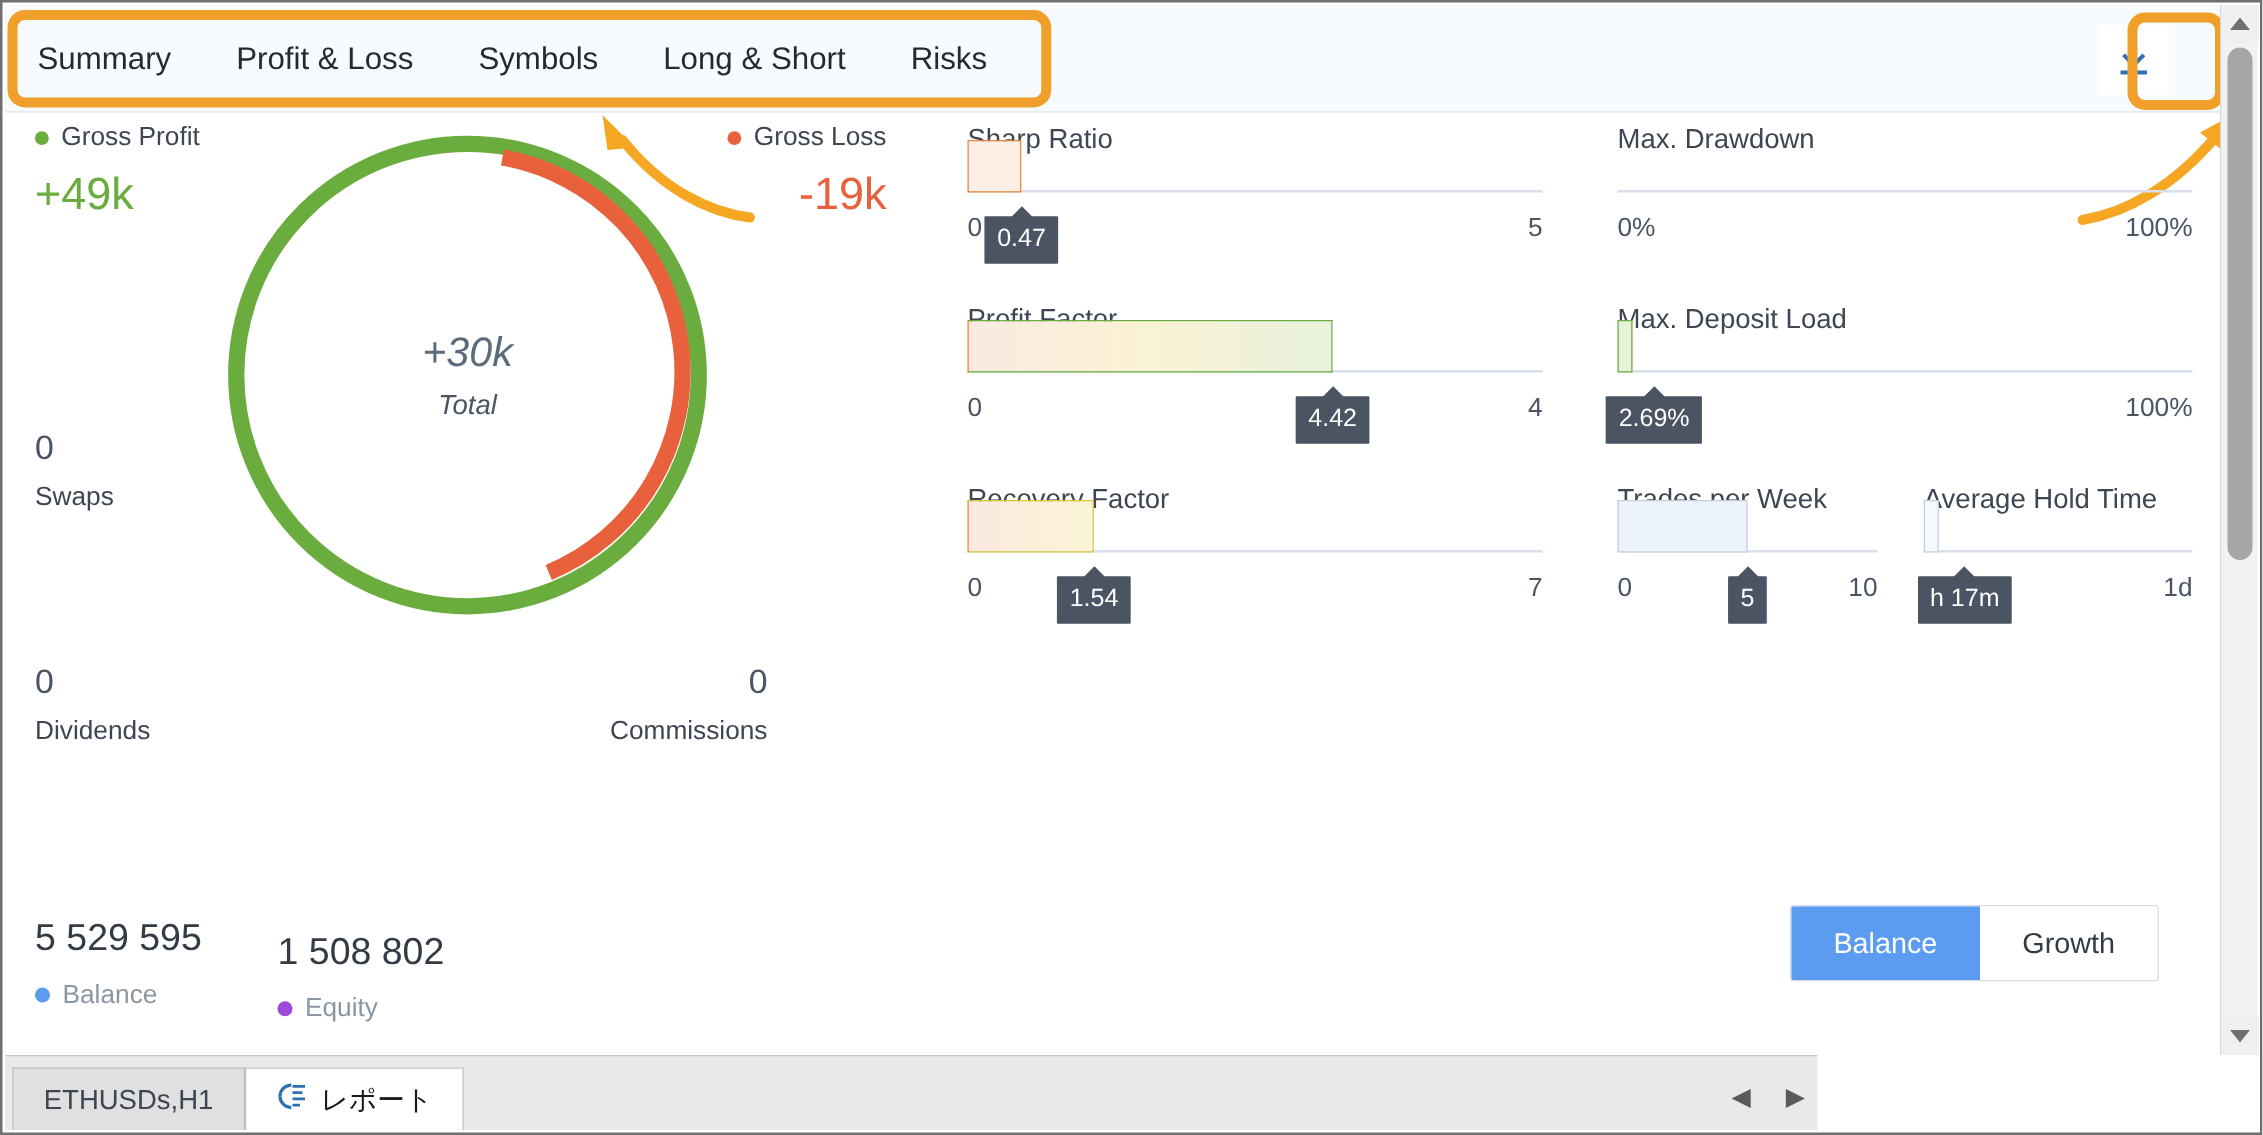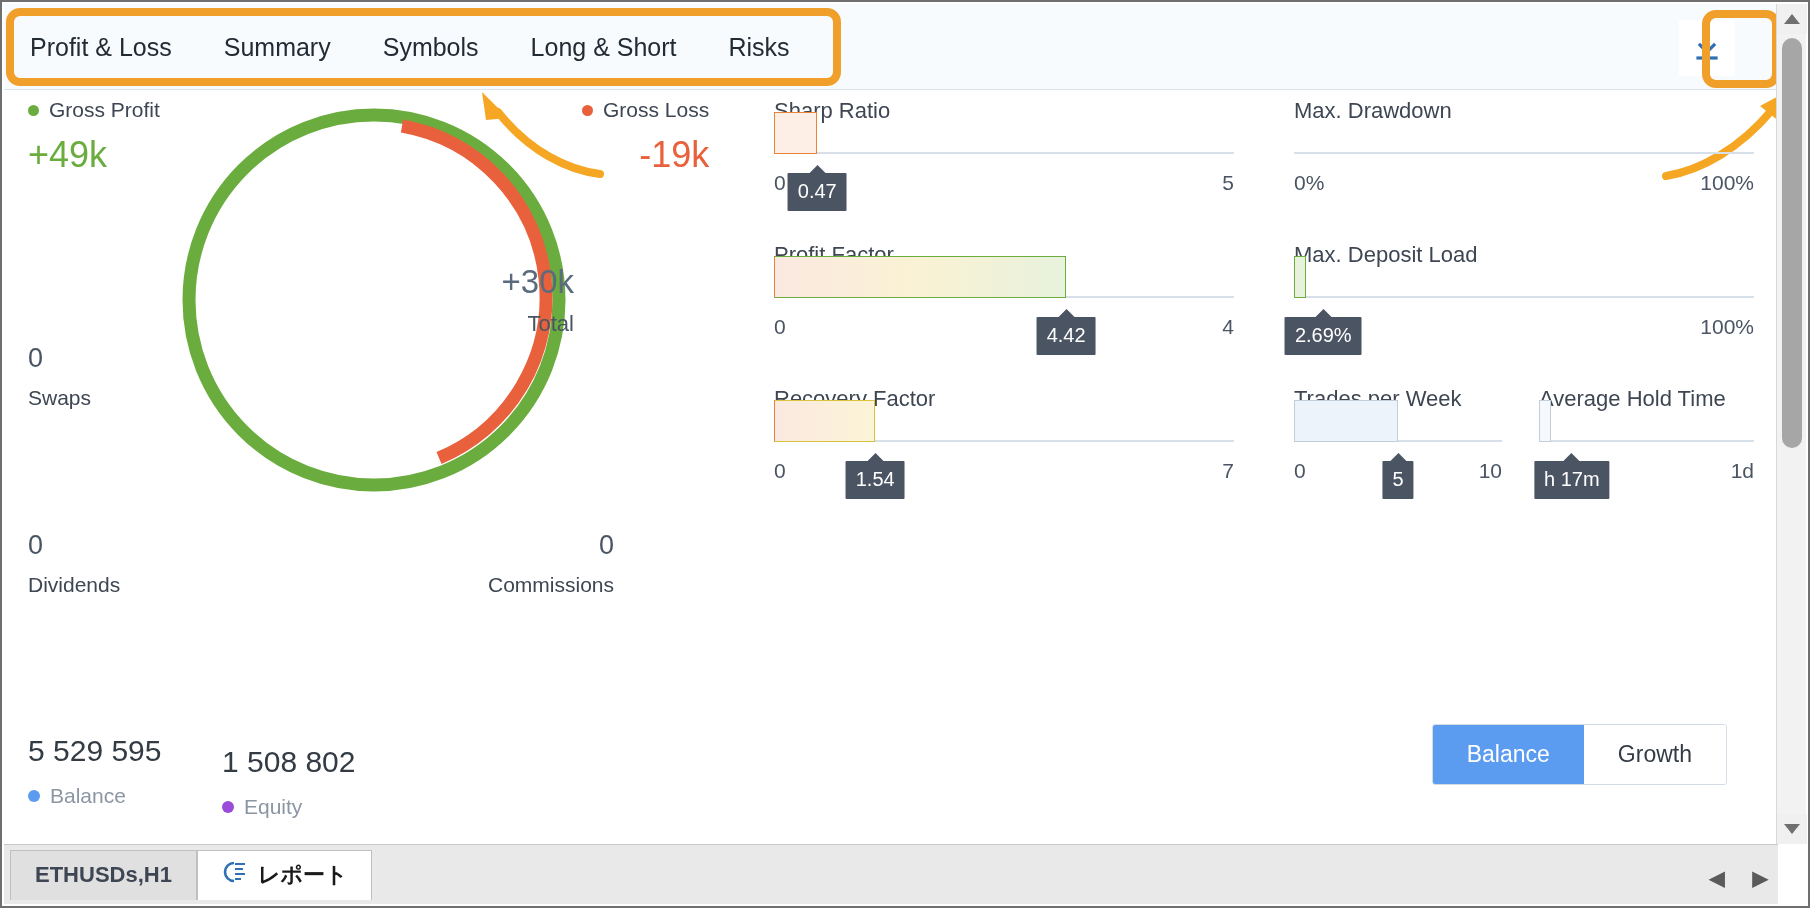--- a/index.html
+++ b/index.html
@@ -52,21 +52,21 @@
 
   .arrow { position: absolute; pointer-events: none; }
 
   
   .content { position: absolute; left: 2px; top: 88px; width: 1775px; bottom: 62px; }
 
   
   .donut-wrap { position: absolute; left: 170px; top: 10px; width: 400px; height: 400px; }
   .donut-center {
     position: absolute; left: 0; top: 0; width: 400px; height: 400px;
-    display: flex; flex-direction: column; align-items: flex-end; justify-content: center;
+    display: flex; flex-direction: column; align-items: center; justify-content: center; font-style: italic;
   }
   .donut-total-val { font-size: 33px; color: #5a6b7d; }
   .donut-total-lbl { font-size: 22px; color: #4a5564; margin-top: 10px; }
 
   
   .legend { position: absolute; font-size: 0; }
   .legend .row { display: flex; align-items: center; }
   .legend .dot { width: 11px; height: 11px; border-radius: 50%; display: inline-block; margin-right: 10px; }
   .legend .name { font-size: 21px; color: #3d4652; }
   .legend .val { font-size: 36px; margin-top: 12px; display: block; }
@@ -142,42 +142,42 @@
   .vscroll .thumb {
     position: absolute; left: 5px; top: 34px; width: 20px; height: 410px;
     background: #a6a6a6; border-radius: 10px;
   }
   .tri { width: 0; height: 0; }
   .tri.up { border-left: 8px solid transparent; border-right: 8px solid transparent; border-bottom: 10px solid #707070; }
   .tri.down { border-left: 8px solid transparent; border-right: 8px solid transparent; border-top: 10px solid #707070; }
 
   
   .btmbar {
-    position: absolute; left: 2px; bottom: 2px; width: 1774px; height: 60px;
+    position: absolute; left: 2px; bottom: 2px; width: 1450px; height: 60px;
     background: #e9e9e9; border-top: 1px solid #c8c8c8;
-    display: flex; align-items: center; font-weight: bold;
+    display: flex; align-items: flex-end;
   }
   .btab {
     height: 50px; display: flex; align-items: center; gap: 10px;
     padding: 0 24px; font-size: 22px; color: #3d4652;
     background: #e0e0e0; border: 1px solid #c0c0c0; border-bottom: none;
     cursor: pointer;
   }
   .btab.active { background: #ffffff; color: #1a1a1a; }
   .btm-nav { position: absolute; right: 10px; bottom: 14px; display: flex; gap: 28px; }
   .btm-nav span { color: #5a5a5a; font-size: 20px; cursor: pointer; }
 </style>
 </head>
 <body>
 
 <div id="app">
 
   <div class="tabbar">
+    <div class="tab first">Summary</div>
     <div class="tab">Profit &amp; Loss</div>
-    <div class="tab first">Summary</div>
     <div class="tab">Symbols</div>
     <div class="tab">Long &amp; Short</div>
     <div class="tab">Risks</div>
 
     <div class="dl-btn">
       <span>
         <svg width="34" height="34" viewBox="0 0 34 34">
           <path d="M17 5 L17 20 M10 14 L17 21 L24 14" stroke="#2f6fb5" stroke-width="3.2" fill="none" stroke-linecap="square"></path>
           <path d="M8 27 L26 27" stroke="#2f6fb5" stroke-width="3.2" stroke-linecap="square"></path>
         </svg>

